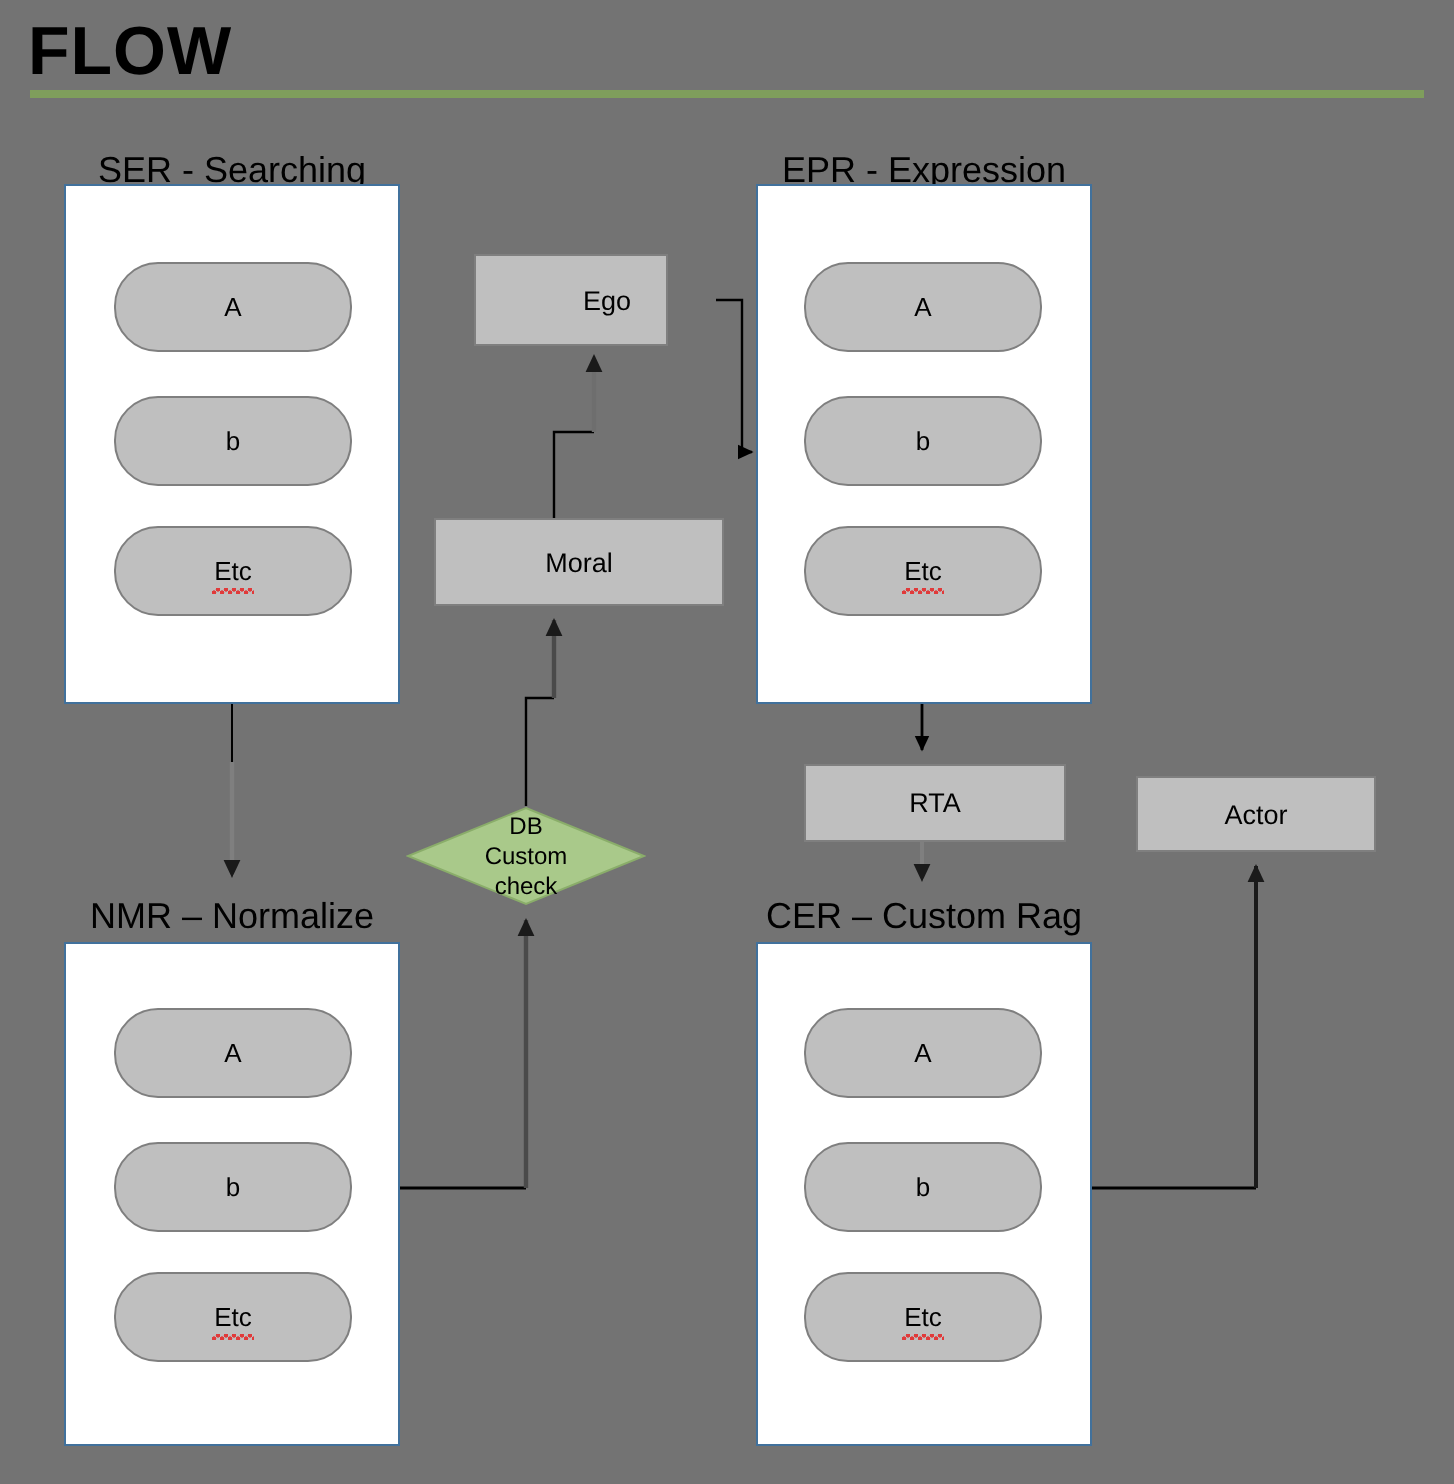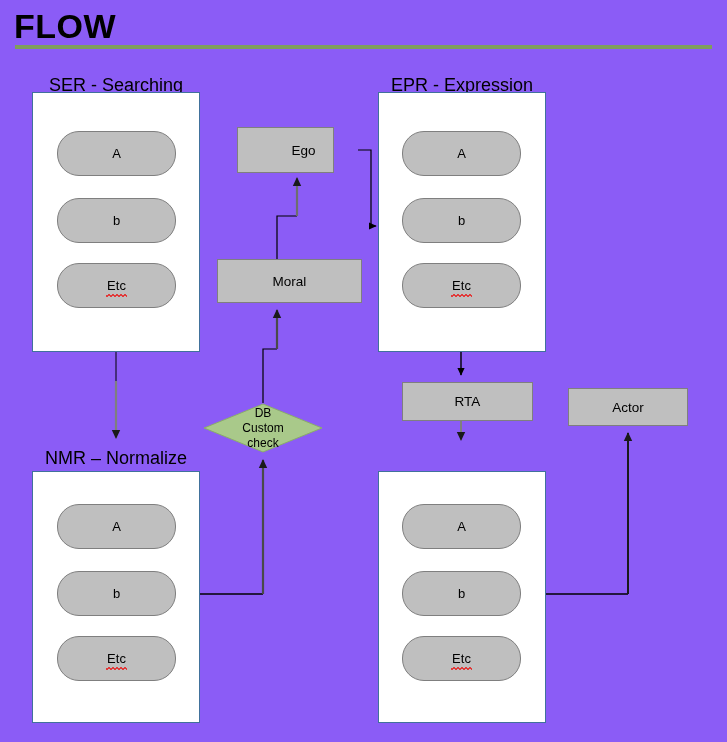--- a/index.html
+++ b/index.html
@@ -9,21 +9,21 @@
   }
   body {
     font-family: "Liberation Sans", sans-serif;
     color: #000000;
   }
   #slide {
     position: relative;
     width: 727px;
     height: 742px;
     overflow: hidden;
-    background: #8b5cf6;
+    background: #737373;
   }
   
   .title {
     position: absolute;
     left: 14px;
     top: 6px;
     font-size: 34px;
     font-weight: 700;
     letter-spacing: 0.5px;
     color: #000000;
@@ -167,20 +167,21 @@
   <div class="pill" style="left:57px; top:504px; width:119px; height:45px;">
     <span>A</span>
   </div>
   <div class="pill" style="left:57px; top:571px; width:119px; height:45px;">
     <span>b</span>
   </div>
   <div class="pill" style="left:57px; top:636px; width:119px; height:45px;">
     <span class="squiggle">Etc</span>
   </div>
 
+  <div class="group-label" style="left:378px; top:448px; width:168px;">CER – Custom Rag</div>
   <div class="group-box" style="left:378px; top:471px; width:168px; height:252px;"></div>
   <div class="pill" style="left:402px; top:504px; width:119px; height:45px;">
     <span>A</span>
   </div>
   <div class="pill" style="left:402px; top:571px; width:119px; height:45px;">
     <span>b</span>
   </div>
   <div class="pill" style="left:402px; top:636px; width:119px; height:45px;">
     <span class="squiggle">Etc</span>
   </div>

